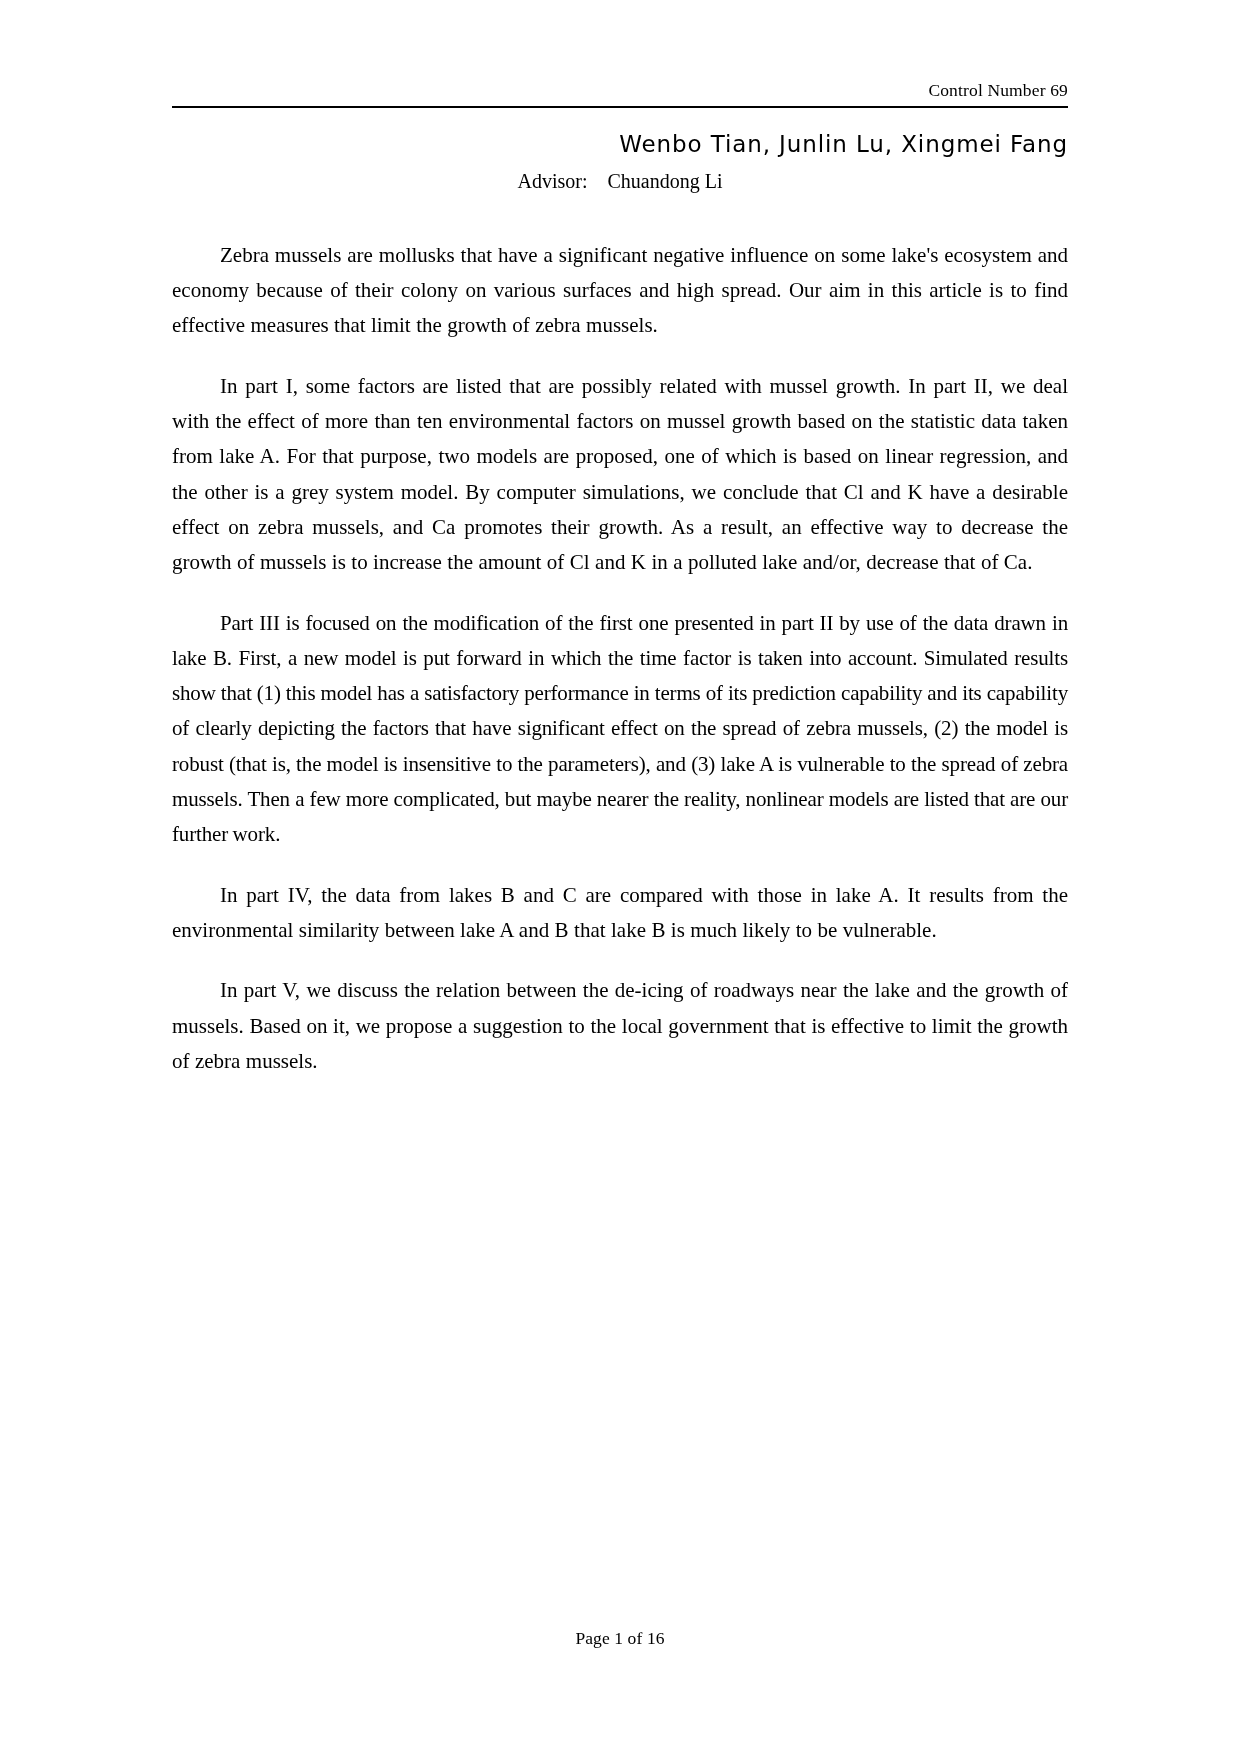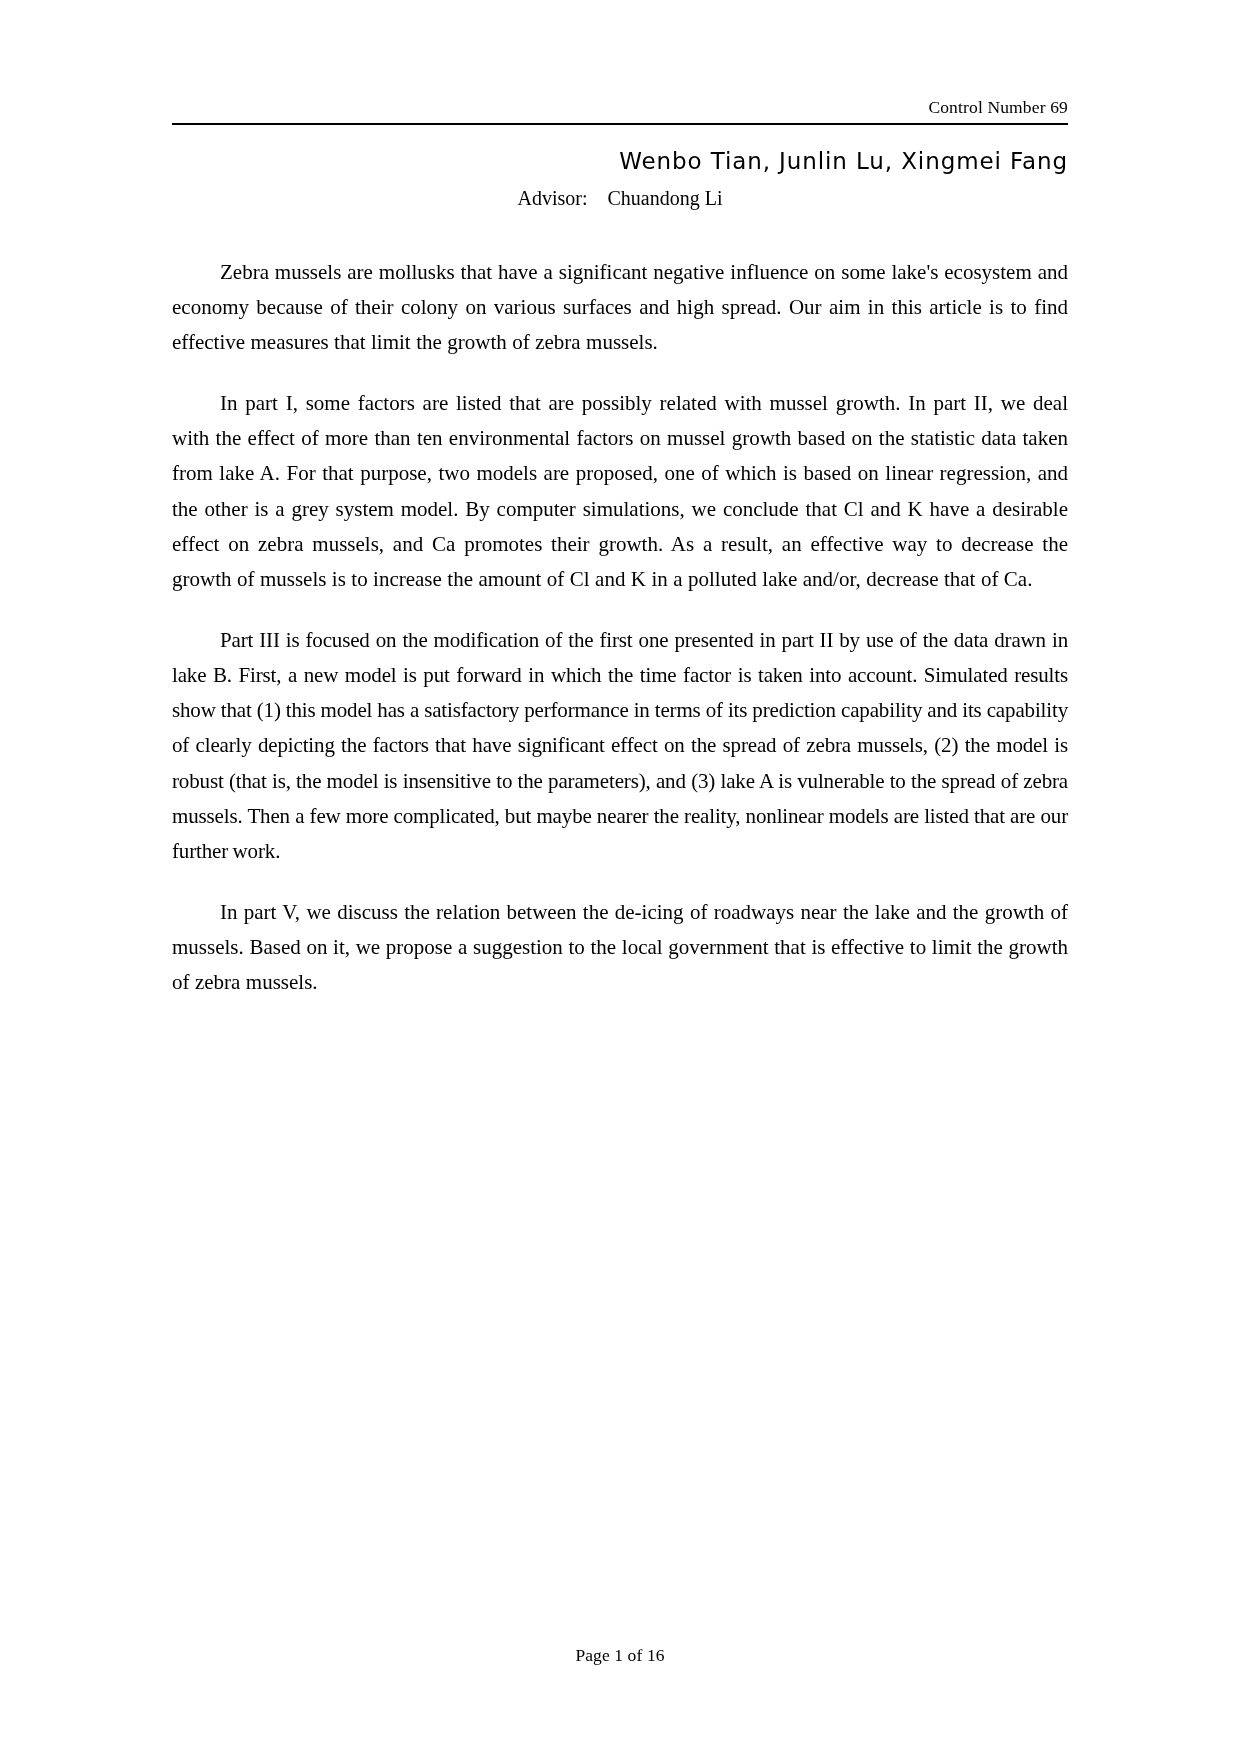--- a/index.html
+++ b/index.html
@@ -8,21 +8,21 @@
     background: #ffffff;
   }
   body {
     font-family: "Liberation Serif", "DejaVu Serif", serif;
     color: #000000;
   }
   .page {
     position: relative;
     width: 1240px;
     height: 1712px;
-    margin: 17px auto;
+    margin: 0 auto;
     background: #ffffff;
     box-sizing: border-box;
     overflow: hidden;
   }
   .content {
     position: absolute;
     left: 172px;
     top: 0;
     width: 896px;
   }
@@ -124,20 +124,21 @@
 
     <div class="authors">Wenbo Tian, Junlin Lu, Xingmei Fang</div>
 
     <div class="advisor">Advisor:    Chuandong Li</div>
 
 
     <div class="body-block">
       <p class="para">Zebra mussels are mollusks that have a significant negative influence on some lake's ecosystem and economy because of their colony on various surfaces and high spread. Our aim in this article is to find effective measures that limit the growth of zebra mussels.</p>
       <p class="para">In part I, some factors are listed that are possibly related with mussel growth. In part II, we deal with the effect of more than ten environmental factors on mussel growth based on the statistic data taken from lake A. For that purpose, two models are proposed, one of which is based on linear regression, and the other is a grey system model. By computer simulations, we conclude that Cl and K have a desirable effect on zebra mussels, and Ca promotes their growth. As a result, an effective way to decrease the growth of mussels is to increase the amount of Cl and K in a polluted lake and/or, decrease that of Ca.</p>
       <p class="para tight">Part III is focused on the modification of the first one presented in part II by use of the data drawn in lake B. First, a new model is put forward in which the time factor is taken into account. Simulated results show that (1) this model has a satisfactory performance in terms of its prediction capability and its capability of clearly depicting the factors that have significant effect on the spread of zebra mussels, (2) the model is robust (that is, the model is insensitive to the parameters), and (3) lake A is vulnerable to the spread of zebra mussels. Then a few more complicated, but maybe nearer the reality, nonlinear models are listed that are our further work.</p>
+      <p class="para">In part IV, the data from lakes B and C are compared with those in lake A. It results from the environmental similarity between lake A and B that lake B is much likely to be vulnerable.</p>
       <p class="para">In part V, we discuss the relation between the de-icing of roadways near the lake and the growth of mussels. Based on it, we propose a suggestion to the local government that is effective to limit the growth of zebra mussels.</p>
     </div>
 
   </div>
 
   <div class="footer">Page 1 of 16</div>
 
 </div>
 
 </body></html>

